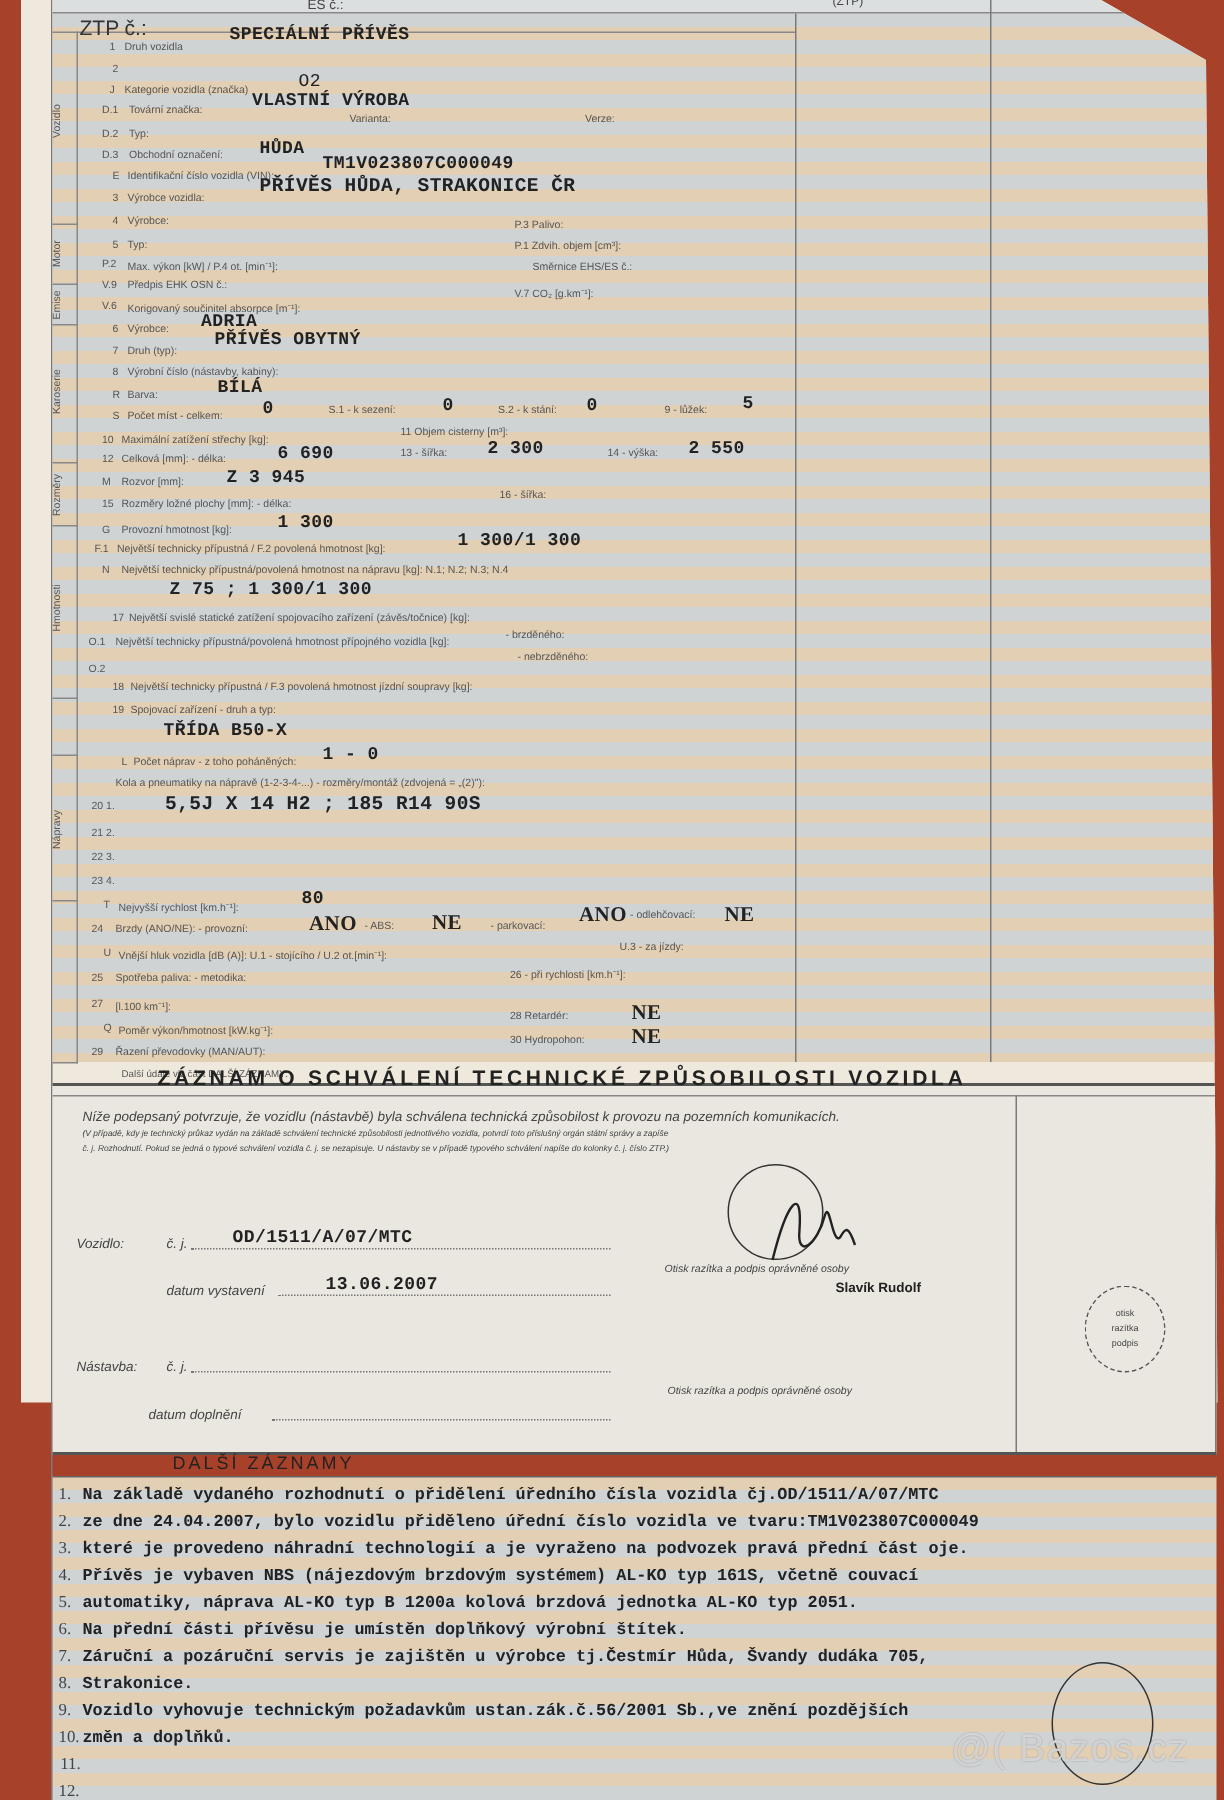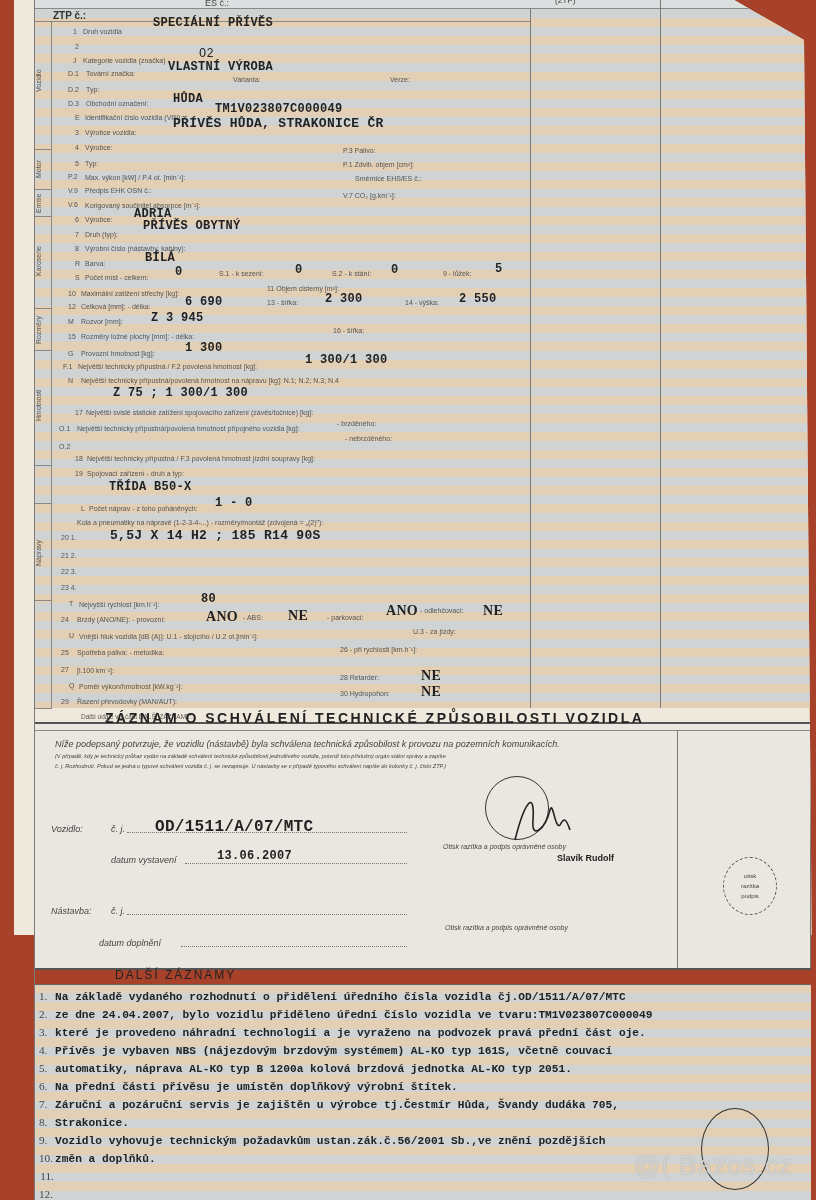--- a/index.html
+++ b/index.html
@@ -5,21 +5,21 @@
   html, body { margin:0; padding:0; }
   body { width:816px; height:1200px; overflow:hidden; background:#a8412a; position:relative; font-family:"Liberation Sans", sans-serif; }
   .paper { position:absolute; left:14px; top:0; width:800px; height:935px; background:#efe9dd; clip-path:polygon(0 0, 720px 0, 790px 40px, 800px 1200px, 0 1200px); }
   .form { position:absolute; left:20px; top:0; width:776px; height:1200px; border-left:1px solid #7a7a7a; }
   .stripes { position:absolute; left:0; top:0; right:0; bottom:0;
     background: repeating-linear-gradient(180deg, #e2cfb4 0px, #e2cfb4 9px, #cfd3d4 9px, #cfd3d4 18px); }
   .top-bar { position:absolute; left:0; top:0; width:776px; height:8px; background:#dcdfe0; border-bottom:1px solid #888; }
   .es { position:absolute; left:170px; top:-2px; font-size:9px; color:#444; }
   .ztp-top { position:absolute; left:520px; top:-4px; font-size:8px; color:#444; }
   .ztp-row { position:absolute; left:0; top:9px; width:495px; height:12px; border-bottom:1px solid #888; }
-  .ztp { position:absolute; left:18px; top:10px; font-size:10px; color:#333;font-weight:bold; }
+  .ztp { position:absolute; left:18px; top:10px; font-size:14px; color:#333; }
   .vline { position:absolute; top:9px; width:1px; background:#7a7a7a; }
   .section-col { position:absolute; left:16px; width:16px; border-right:1px solid #888; border-bottom:1px solid #888; }
   .section-label { position:absolute; left:0; width:16px; font-size:7px; color:#555; writing-mode:vertical-rl; transform:rotate(180deg); text-align:center; }
   .lbl { position:absolute; font-size:7px; color:#555; white-space:nowrap; }
   .num { position:absolute; font-size:7px; color:#555; white-space:nowrap; }
   .val { position:absolute; font-family:"Liberation Mono", monospace; font-weight:bold; font-size:12px; color:#222; white-space:nowrap; letter-spacing:0.3px; }
   .val.serif { font-family:"Liberation Serif", serif; font-size:12px; }
   .approval { position:absolute; left:0; top:708px; width:776px; height:260px; background:#e9e7e0; border-top:2px solid #555; }
   .approval-title { position:absolute; left:70px; top:711px; font-size:14px; letter-spacing:2.5px; color:#222; font-weight:bold; }
   .approval-div { position:absolute; left:0; top:728px; width:776px; height:1px; background:#888; }
@@ -252,21 +252,21 @@
     <div class="vline" style="left:642px;top:730px;height:238px;"></div>
     <div class="vline" style="left:775px;top:730px;height:238px;"></div>
 
     <span class="appr-italic" style="left:20px;top:739px;font-size:9px;">Níže podepsaný potvrzuje, že vozidlu (nástavbě) byla schválena technická způsobilost k provozu na pozemních komunikacích.</span>
     <span class="appr-italic" style="left:20px;top:753px;font-size:5.6px;">(V případě, kdy je technický průkaz vydán na základě schválení technické způsobilosti jednotlivého vozidla, potvrdí toto příslušný orgán státní správy a zapíše</span>
     <span class="appr-italic" style="left:20px;top:763px;font-size:5.6px;">č. j. Rozhodnutí. Pokud se jedná o typové schválení vozidla č. j. se nezapisuje. U nástavby se v případě typového schválení napíše do kolonky č. j. číslo ZTP.)</span>
 
     <span class="appr-italic" style="left:16px;top:824px;font-size:9px;">Vozidlo:</span>
     <span class="appr-italic" style="left:76px;top:824px;font-size:9px;">č. j.</span>
     <div class="dotline" style="left:92px;top:832px;width:280px;"></div>
-    <span class="val" style="left:120px;top:818px;font-size:16px;">OD/1511/A/07/MTC</span>
+    <span class="val" style="left:120px;top:818px;font-size:12px;">OD/1511/A/07/MTC</span>
 
     <span class="appr-italic" style="left:76px;top:855px;font-size:9px;">datum vystavení</span>
     <div class="dotline" style="left:150px;top:863px;width:222px;"></div>
     <span class="val" style="left:182px;top:849px;font-size:12px;">13.06.2007</span>
 
     <span class="appr-italic" style="left:408px;top:843px;font-size:7px;">Otisk razítka a podpis oprávněné osoby</span>
     <span style="position:absolute;left:522px;top:853px;font-size:9px;font-weight:bold;color:#222;">Slavík Rudolf</span>
     <div class="seal" style="left:450px;top:776px;width:62px;height:62px;"></div>
     <svg style="position:absolute;left:470px;top:790px;" width="70" height="60">
       <path d="M10 50 C 20 10, 30 0, 28 30 C 26 50, 40 40, 45 20 C 48 10, 50 40, 55 35 C 58 30, 60 25, 65 40" stroke="#222" stroke-width="1.6" fill="none"></path>

